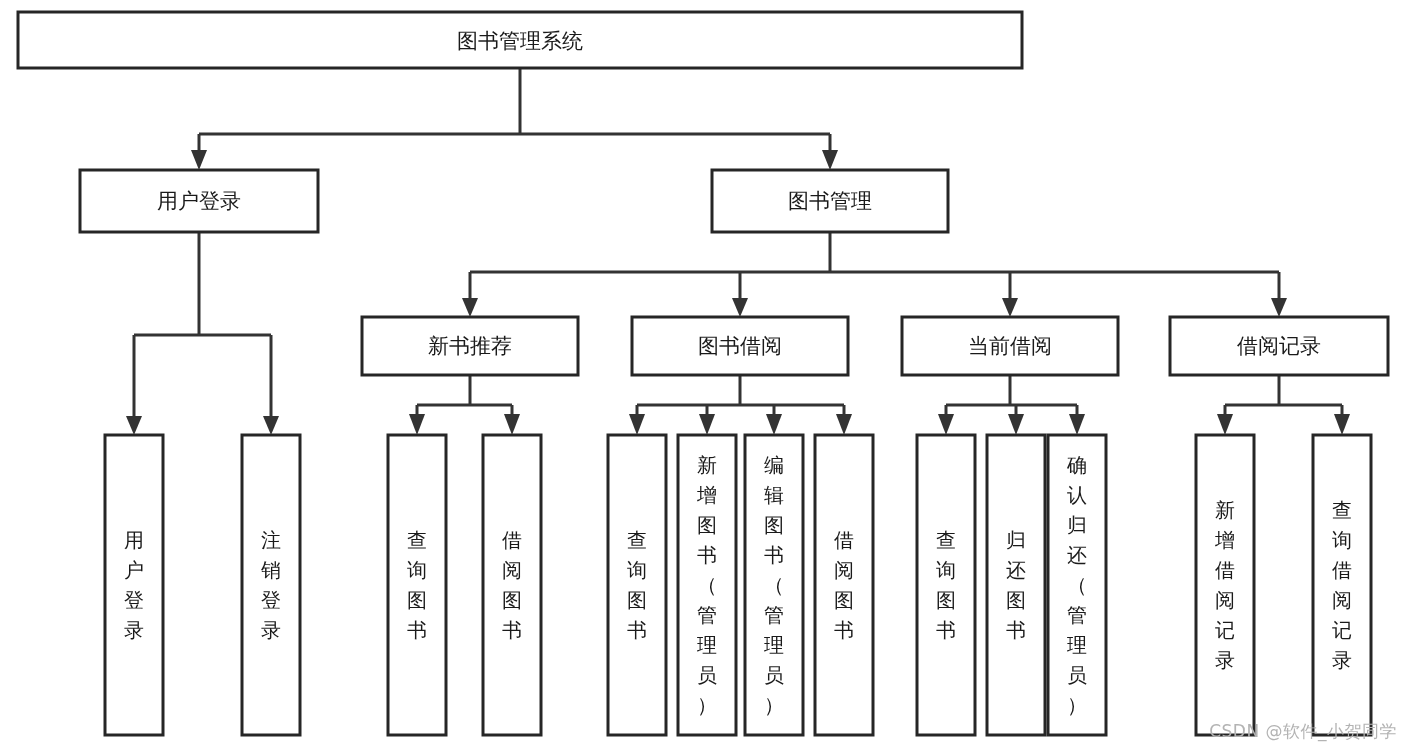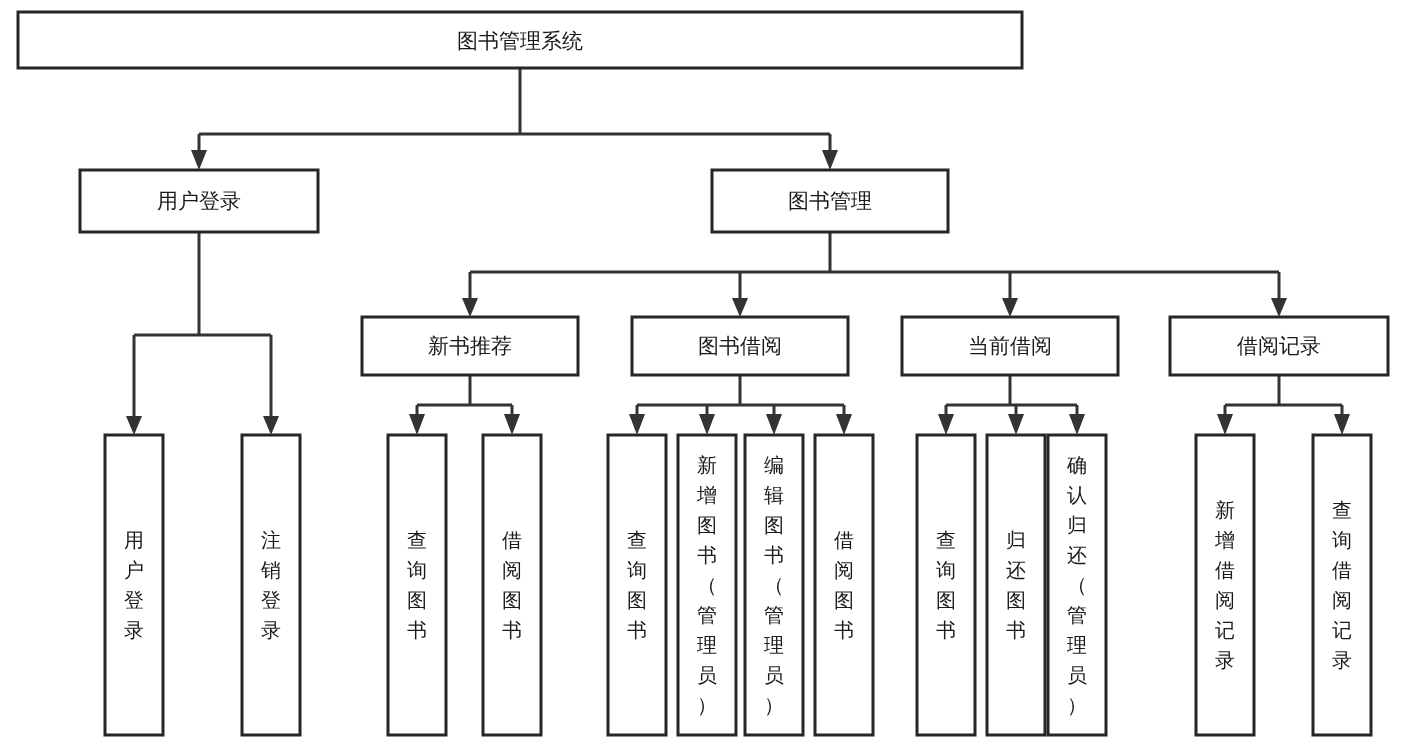--- a/index.html
+++ b/index.html
@@ -231,13 +231,14 @@
       <text class="node-label-v" x="844" font-size="21px"><tspan x="844" y="547.35">借</tspan><tspan x="844" y="577.35">阅</tspan><tspan x="844" y="607.35">图</tspan><tspan x="844" y="637.35">书</tspan></text>
       <text class="node-label-v" x="946" font-size="21px"><tspan x="946" y="547.35">查</tspan><tspan x="946" y="577.35">询</tspan><tspan x="946" y="607.35">图</tspan><tspan x="946" y="637.35">书</tspan></text>
       <text class="node-label-v" x="1016" font-size="21px"><tspan x="1016" y="547.35">归</tspan><tspan x="1016" y="577.35">还</tspan><tspan x="1016" y="607.35">图</tspan><tspan x="1016" y="637.35">书</tspan></text>
       <text class="node-label-v" x="1077" font-size="21px"><tspan x="1077" y="472.35">确</tspan><tspan x="1077" y="502.35">认</tspan><tspan x="1077" y="532.35">归</tspan><tspan x="1077" y="562.35">还</tspan><tspan x="1077" y="592.35">（</tspan><tspan x="1077" y="622.35">管</tspan><tspan x="1077" y="652.35">理</tspan><tspan x="1077" y="682.35">员</tspan><tspan x="1077" y="712.35">）</tspan></text>
       <text class="node-label-v" x="1225" font-size="21px"><tspan x="1225" y="517.35">新</tspan><tspan x="1225" y="547.35">增</tspan><tspan x="1225" y="577.35">借</tspan><tspan x="1225" y="607.35">阅</tspan><tspan x="1225" y="637.35">记</tspan><tspan x="1225" y="667.35">录</tspan></text>
       <text class="node-label-v" x="1342" font-size="21px"><tspan x="1342" y="517.35">查</tspan><tspan x="1342" y="547.35">询</tspan><tspan x="1342" y="577.35">借</tspan><tspan x="1342" y="607.35">阅</tspan><tspan x="1342" y="637.35">记</tspan><tspan x="1342" y="667.35">录</tspan></text>
     </g>
 
   </svg>
 
+  <div class="watermark">CSDN @软件_小贺同学</div>
 </div>
 
 </body></html>

